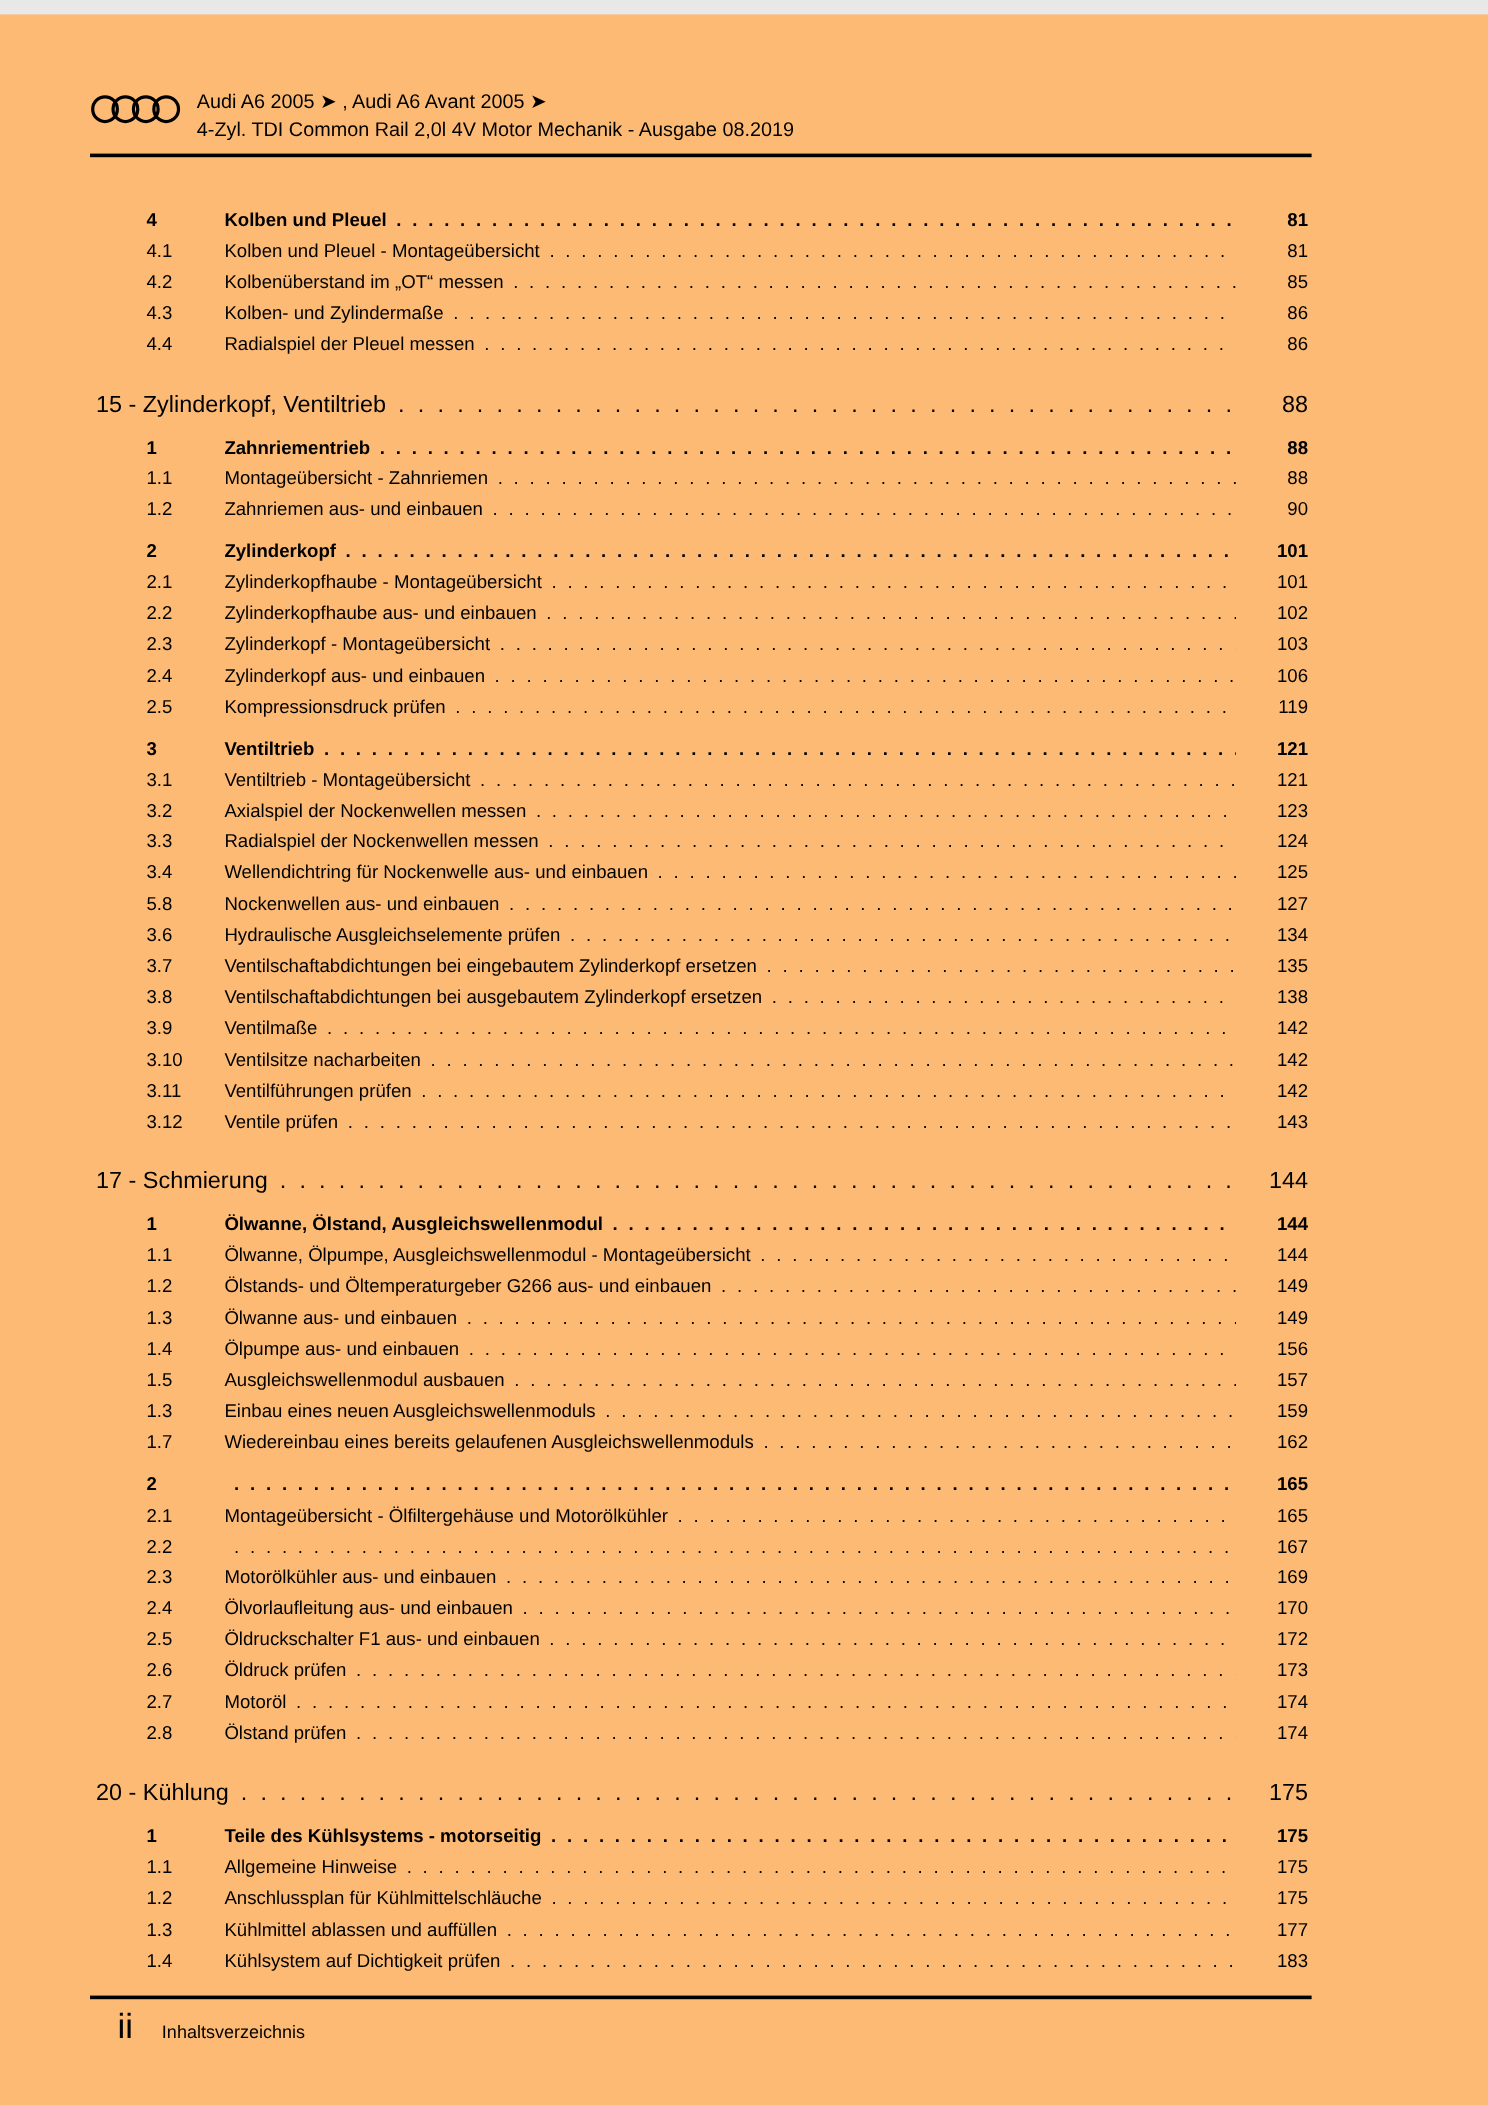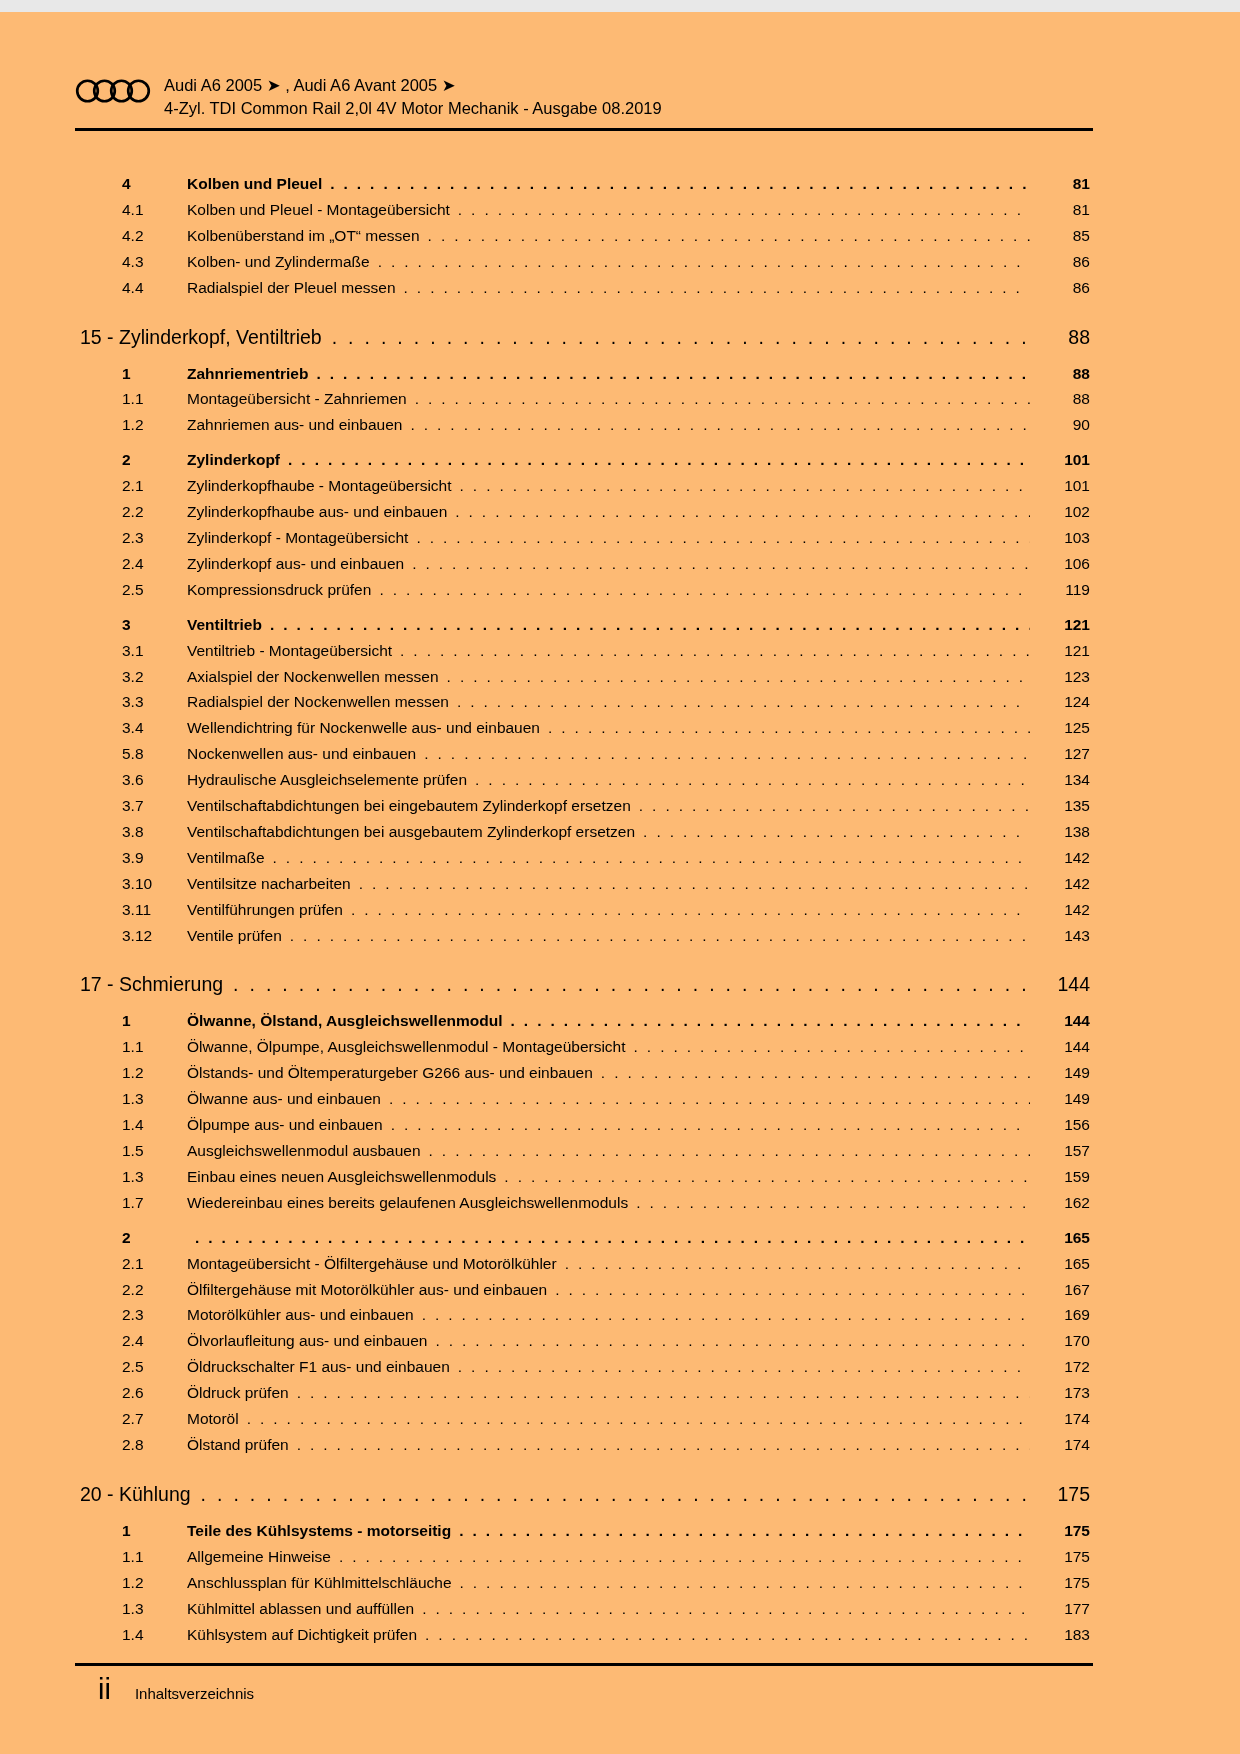--- a/index.html
+++ b/index.html
@@ -286,21 +286,20 @@
         <span class="pg">165</span>
       </div>
       <div class="row sub">
         <span class="num">2.1</span>
         <span class="title">Montageübersicht - Ölfiltergehäuse und Motorölkühler</span>
         <span class="dots" aria-hidden="true">............................................................................................................................................................................................................................................................................................................</span>
         <span class="pg">165</span>
       </div>
       <div class="row sub">
         <span class="num">2.2</span>
-        <span class="title">Ölfiltergehäuse mit Motorölkühler aus- und einbauen</span>
         <span class="dots" aria-hidden="true">............................................................................................................................................................................................................................................................................................................</span>
         <span class="pg">167</span>
       </div>
       <div class="row sub">
         <span class="num">2.3</span>
         <span class="title">Motorölkühler aus- und einbauen</span>
         <span class="dots" aria-hidden="true">............................................................................................................................................................................................................................................................................................................</span>
         <span class="pg">169</span>
       </div>
       <div class="row sub">

